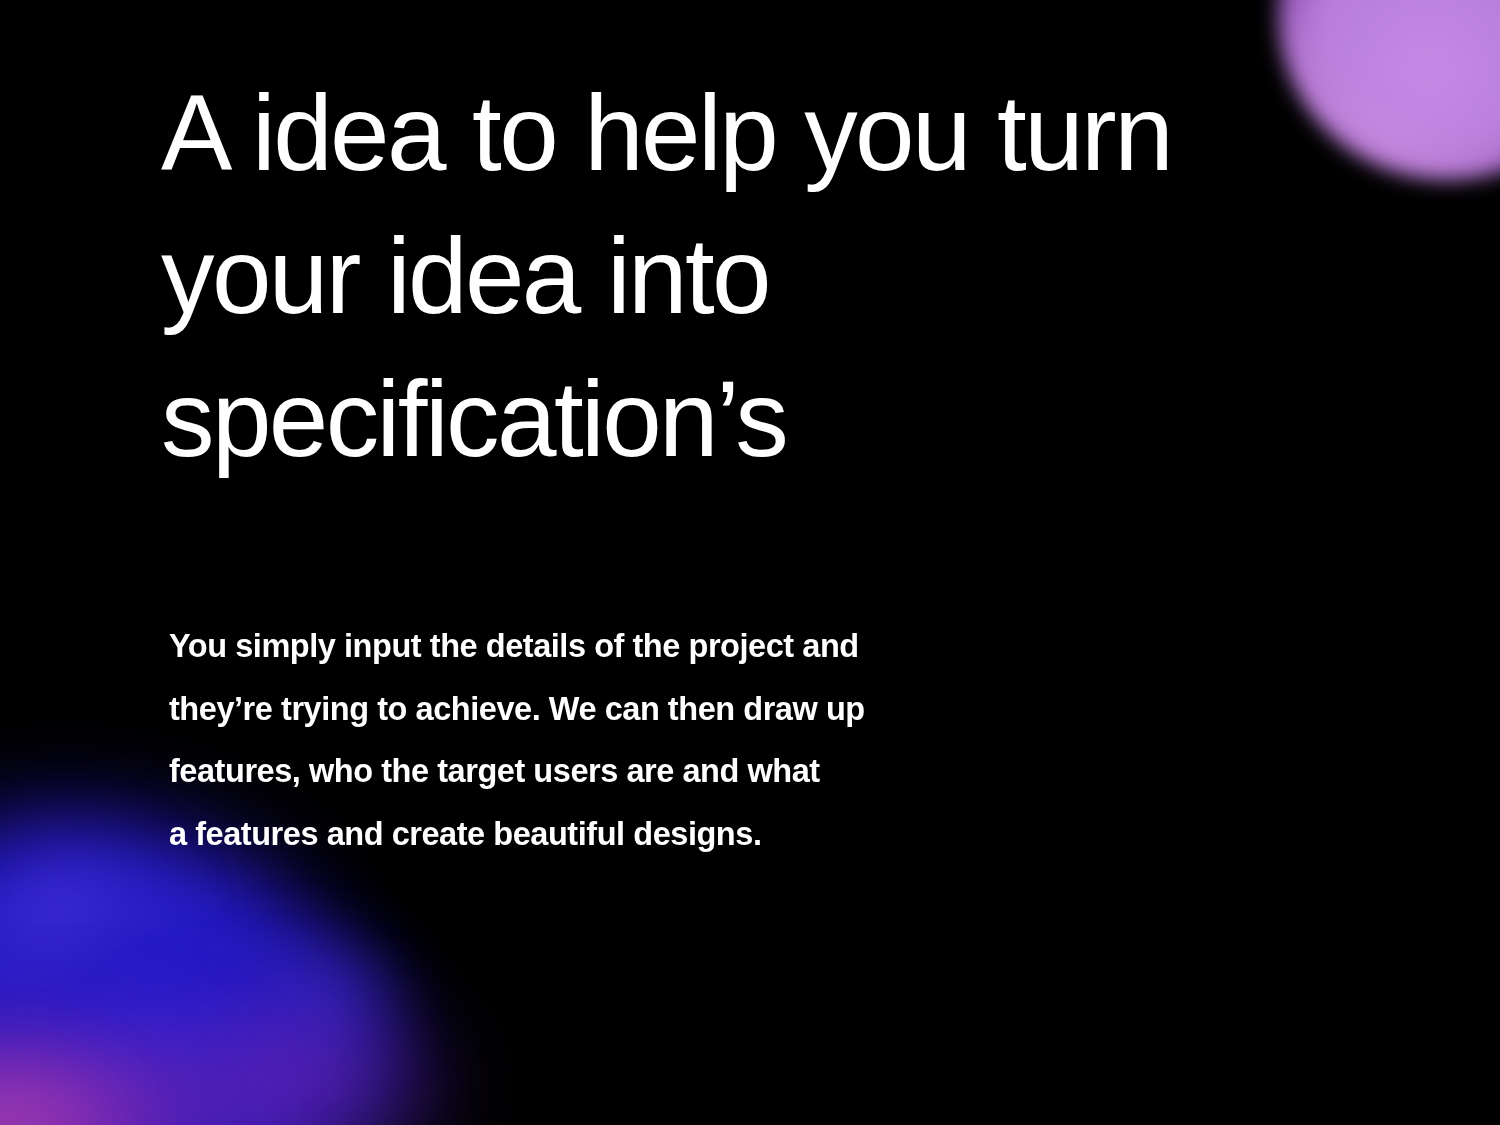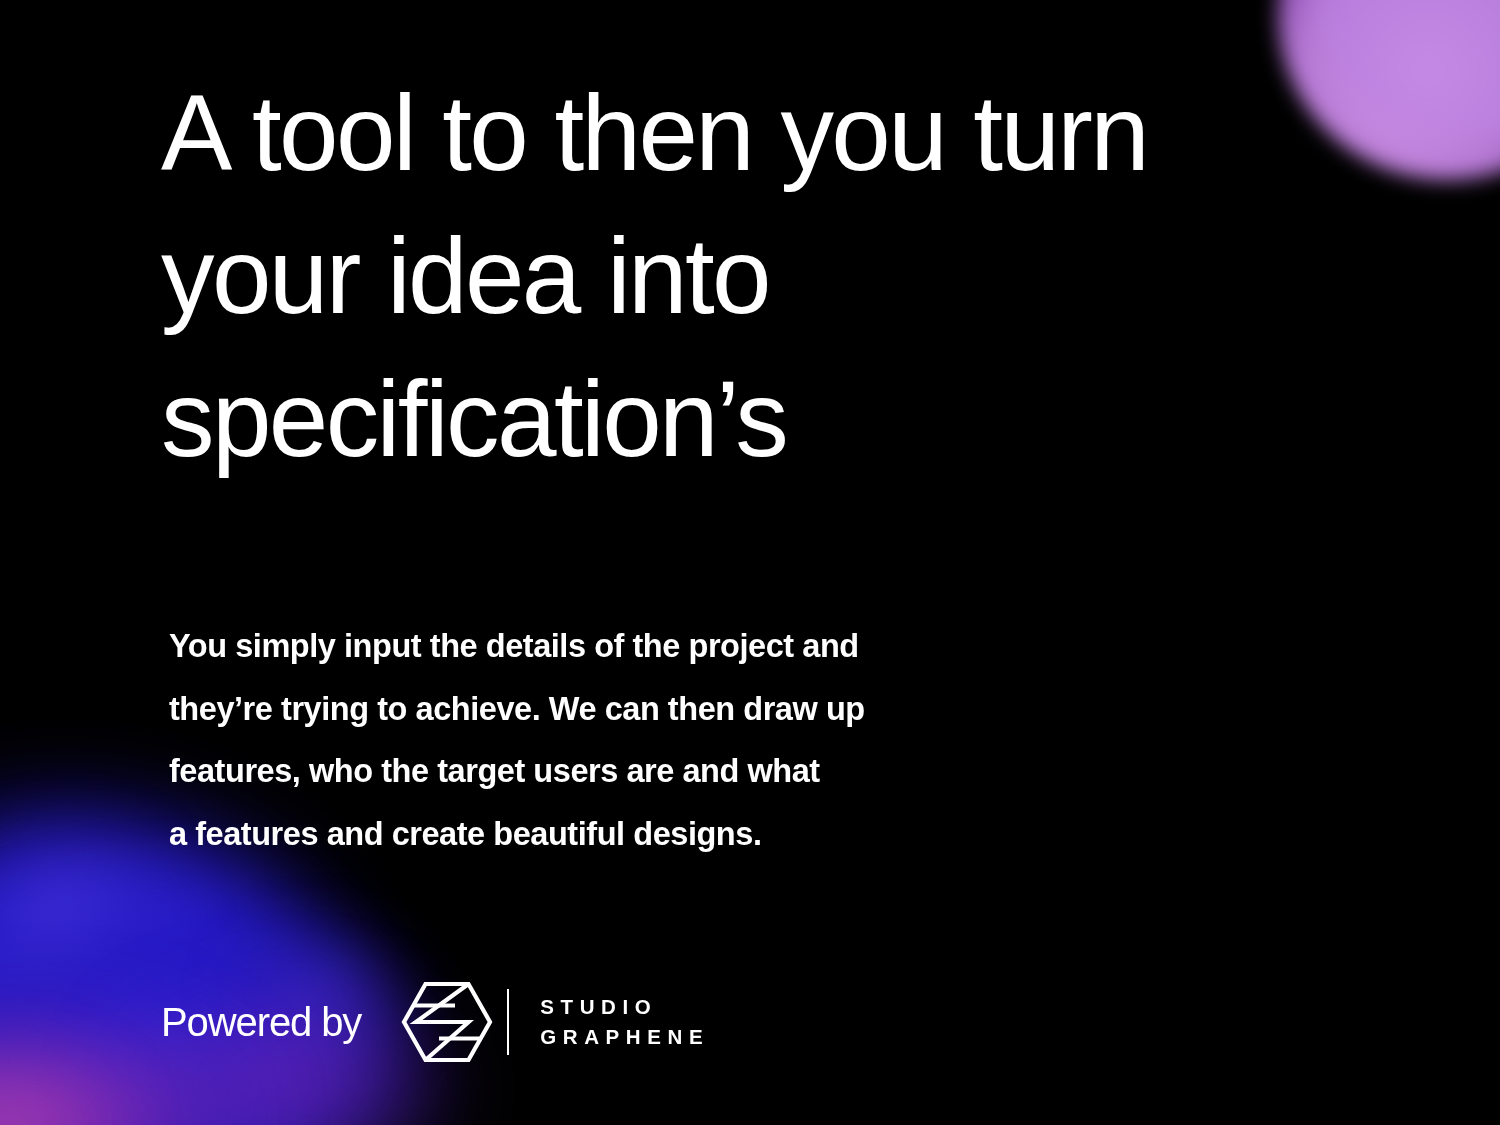--- a/index.html
+++ b/index.html
@@ -212,52 +212,24 @@
     <div class="blob-bl-e"></div>
     <div class="blob-bl-b"></div>
     <div class="blob-bl-f"></div>
     <div class="blob-bl-d"></div>
     <div class="blob-bl-c"></div>
     <div class="blob-bl-g"></div>
   </div>
 
   <div class="content">
 
-    <h1 class="headline"><span>A tool to then you</span> <span>turn your idea into</span> <span>specification’s</span></h1>
+    <h1 class="headline"><span>A idea to help you</span> <span>turn your idea into</span> <span>specification’s</span></h1>
 
     <p class="subcopy">
       <span class="ln">You simply input the details of the project and</span>
       <span class="ln">they’re trying to achieve. We can then draw up</span>
       <span class="ln">features, who the target users are and what</span>
       <span class="ln">a features and create beautiful designs.</span>
     </p>
 
-    <div class="powered-row">
-
-      <span class="powered-label">Powered by</span>
-
-      <div class="brand-lockup">
-
-        <svg class="brand-mark" viewBox="0 0 94 86" aria-hidden="true">
-          <g fill="none" stroke="#ffffff" stroke-width="4.2" stroke-linejoin="miter" stroke-linecap="butt">
-
-            <path d="M25.5 5 L68.5 5 L90 43 L68.5 81 L25.5 81 L4 43 Z"></path>
-
-            <path d="M13.5 26.5 L55 26.5"></path>
-
-            <path d="M39 59.5 L80.5 59.5"></path>
-
-            <path d="M68.5 5 L16 43 L68.5 43 L25.5 81"></path>
-          </g>
-        </svg>
-
-        <span class="brand-divider"></span>
-
-        <span class="brand-words">
-          <span class="wm">STUDIO</span>
-          <span class="wm">GRAPHENE</span>
-        </span>
-
-      </div>
-    </div>
 
   </div>
 </div>
 
 </body></html>

